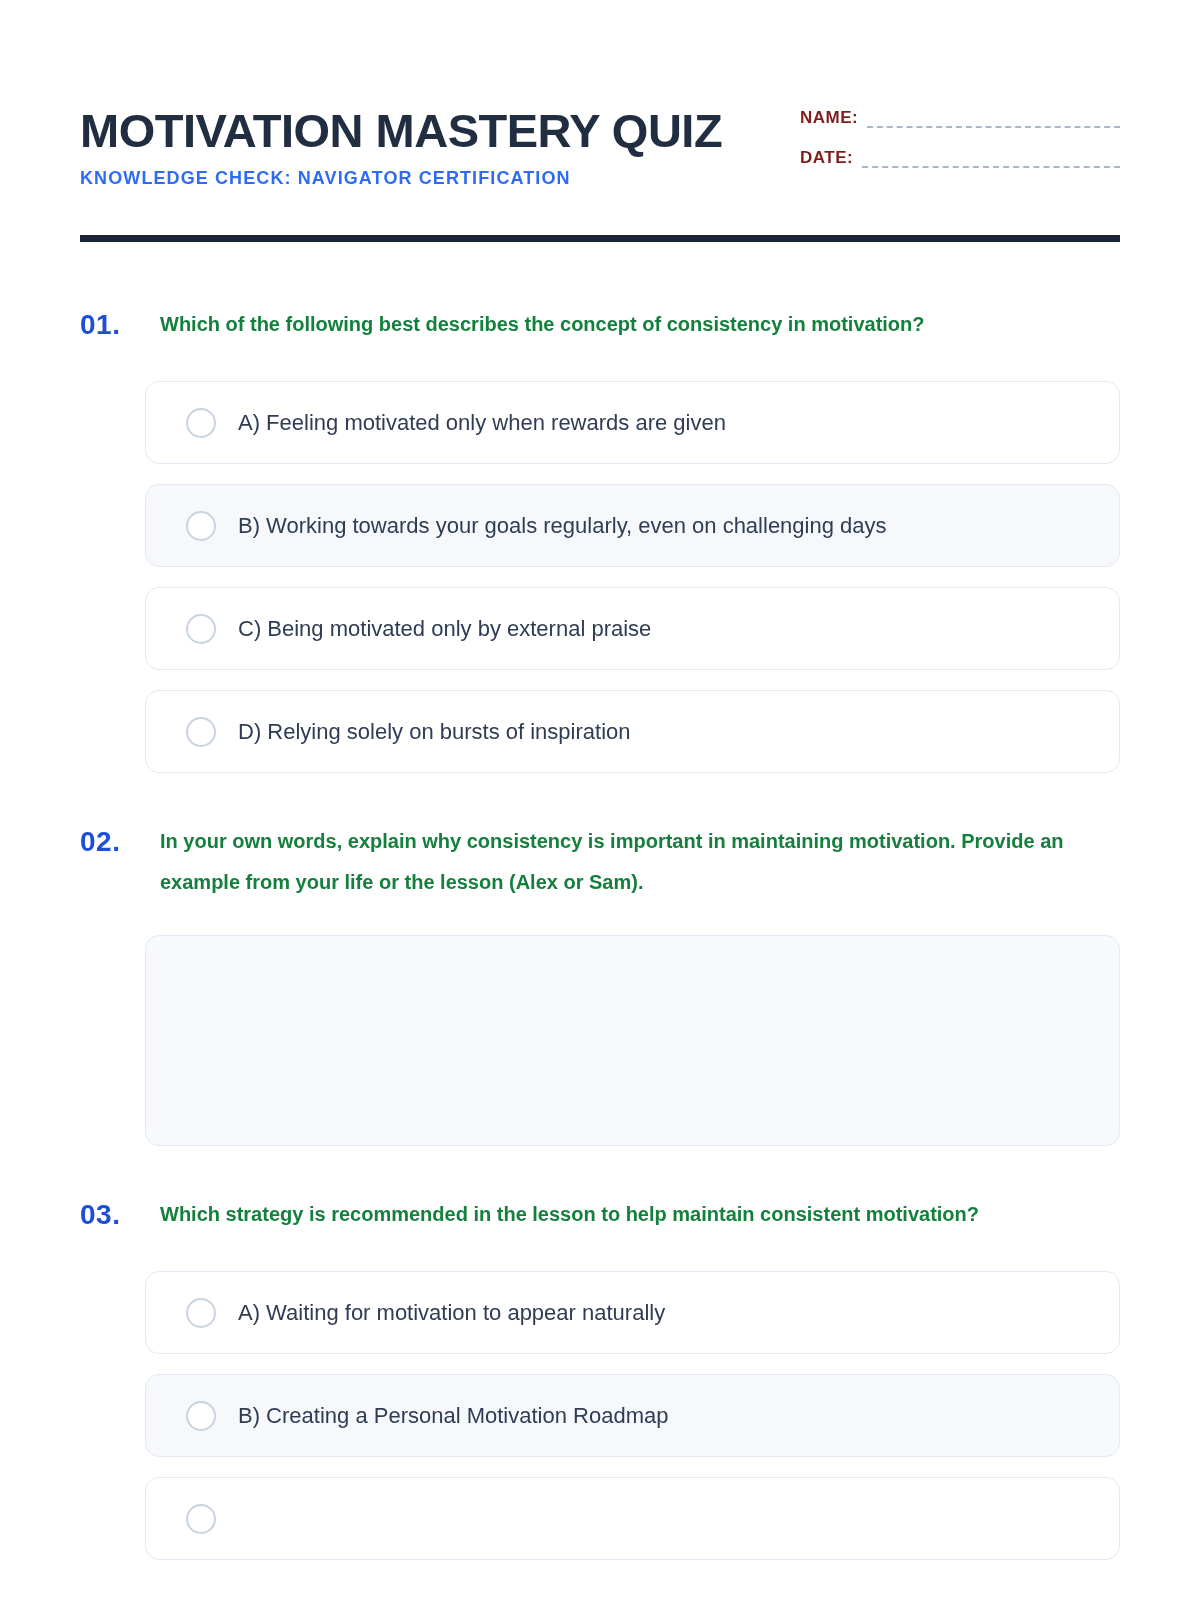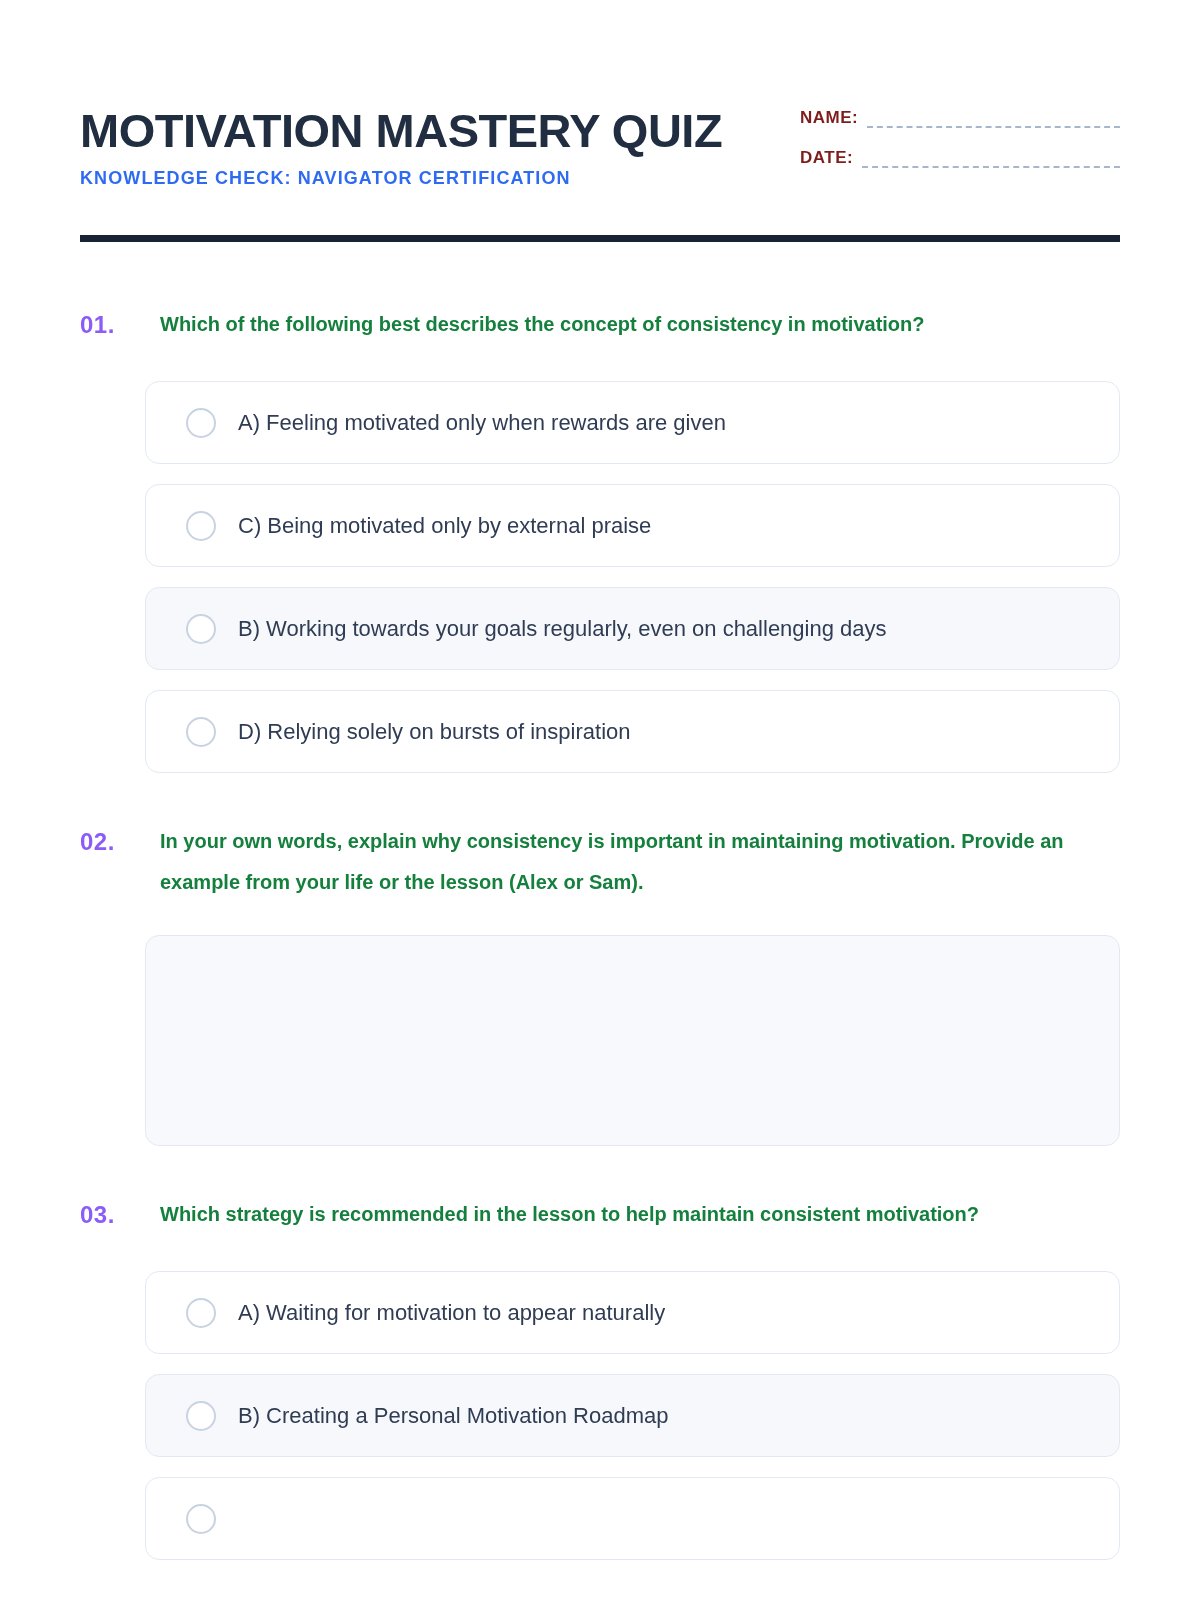--- a/index.html
+++ b/index.html
@@ -69,24 +69,24 @@
     height: 7px;
     background: #192336;
   }
   
   .question { margin-top: 62px; }
   .question + .question { margin-top: 48px; }
   .q-head { display: flex; align-items: flex-start; }
   .q-num {
     flex: 0 0 80px;
     width: 80px;
-    font-size: 24px;
+    font-size: 28px;
     font-weight: 900;
     letter-spacing: 0.5px;
-    color: #8b5cf6;
+    color: #1d4ed8;
     line-height: 41px;
   }
   .q-text {
     max-width: 905px;
     font-size: 20px;
     font-weight: 700;
     color: #15803d;
     line-height: 41px;
   }
   .options { margin-left: 65px; margin-top: 36px; }
@@ -154,27 +154,27 @@
       <section class="question">
         <div class="q-head">
           <span class="q-num">01.</span>
           <div class="q-text">Which of the following best describes the concept of consistency in motivation?</div>
         </div>
         <div class="options">
           <div class="option">
             <span class="radio"></span>
             <span class="opt-text">A) Feeling motivated only when rewards are given</span>
           </div>
+          <div class="option alt">
+            <span class="radio"></span>
+            <span class="opt-text">B) Working towards your goals regularly, even on challenging days</span>
+          </div>
           <div class="option">
             <span class="radio"></span>
             <span class="opt-text">C) Being motivated only by external praise</span>
-          </div>
-          <div class="option alt">
-            <span class="radio"></span>
-            <span class="opt-text">B) Working towards your goals regularly, even on challenging days</span>
           </div>
           <div class="option">
             <span class="radio"></span>
             <span class="opt-text">D) Relying solely on bursts of inspiration</span>
           </div>
         </div>
       </section>
       <section class="question">
         <div class="q-head">
           <span class="q-num">02.</span>

